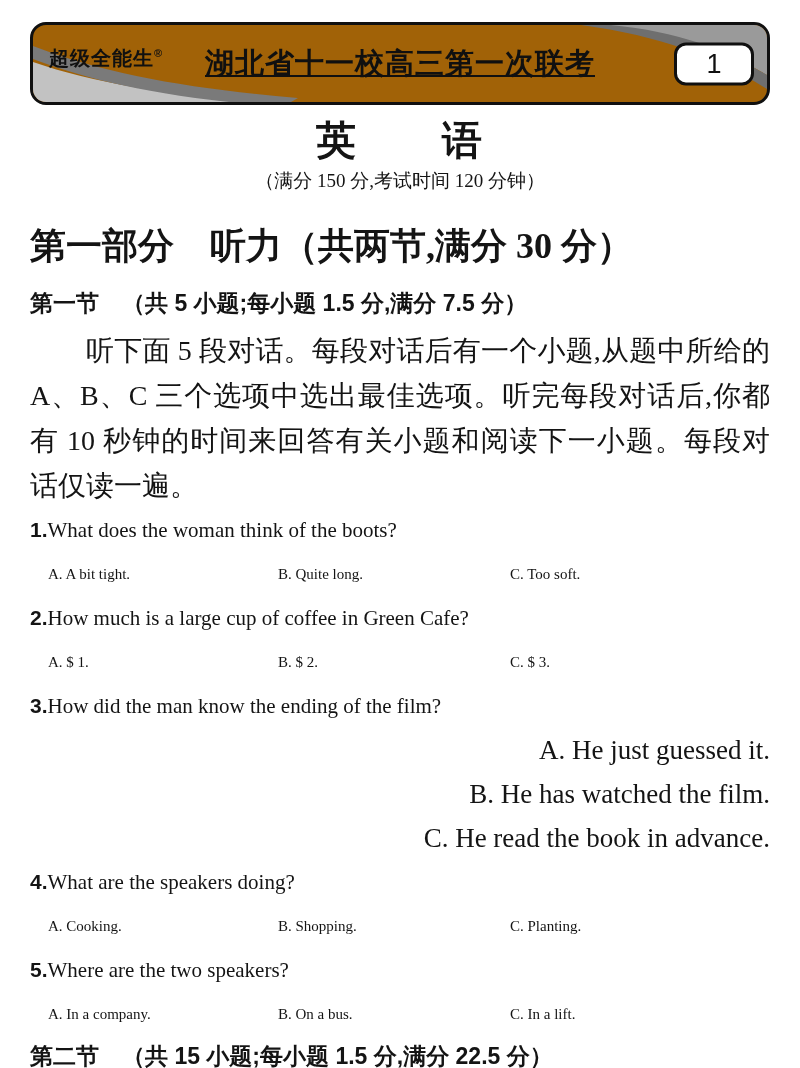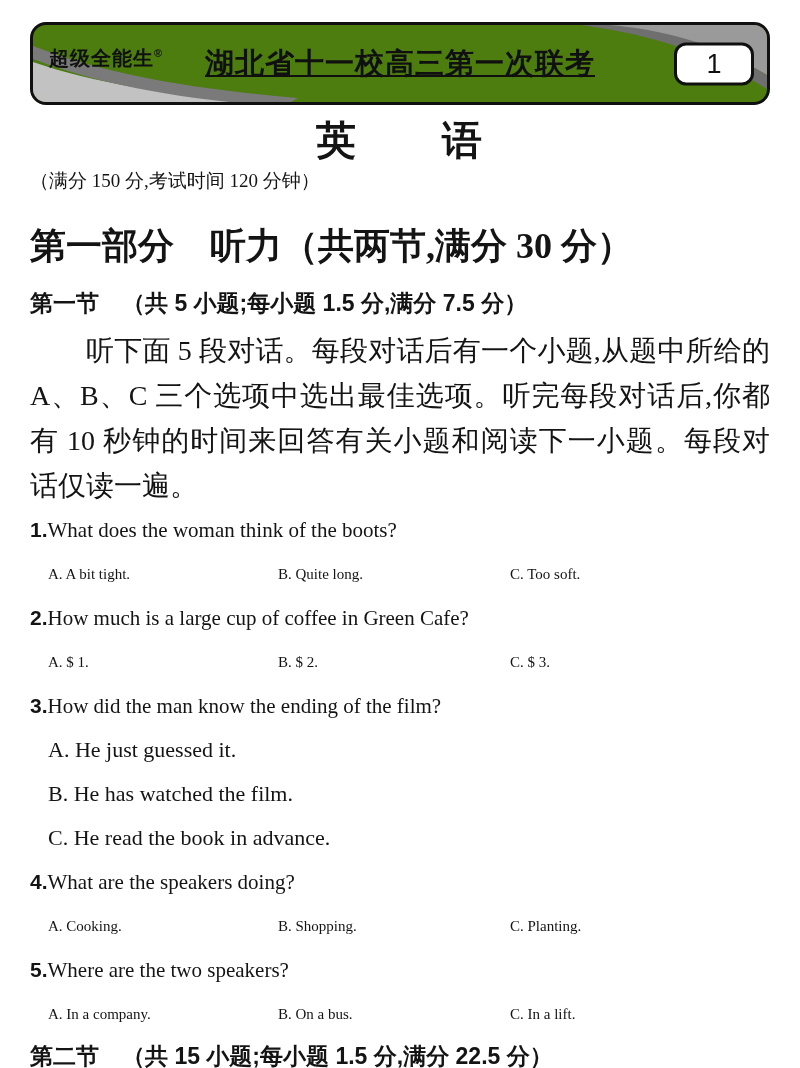--- a/index.html
+++ b/index.html
@@ -12,21 +12,21 @@
   }
   .page { position: relative; width: 800px; height: 1068px; background: #fff; }
 
   
   .header-box {
     position: relative;
     margin: 22px 30px 0 30px;
     height: 83px;
     border: 3px solid #101010;
     border-radius: 16px;
-    background: #4d7c0f;
+    background: #a16207;
     overflow: hidden;
   }
   .header-box svg { position: absolute; inset: 0; width: 100%; height: 100%; }
   .logo {
     position: absolute; left: 16px; top: 20px;
     font-family: "Liberation Sans", sans-serif;
     font-weight: bold; font-size: 20px; letter-spacing: 1px;
     color: #101010; z-index: 2;
   }
   .logo .reg { font-size: 11px; vertical-align: super; letter-spacing: 0; }
@@ -50,21 +50,21 @@
   
   .content { padding: 0 30px; }
 
   .subject-title {
     text-align: center;
     font-family: "Liberation Serif", serif;
     font-weight: bold; font-size: 40px; line-height: 46px;
     margin-top: 13px; letter-spacing: 2px;
   }
   .subject-subtitle {
-    text-align: left;
+    text-align: center;
     font-size: 19px; line-height: 26px; margin-top: 4px;
   }
 
   .part-heading {
     font-family: Liberation Serif, serif;
     font-weight: bold; font-size: 36px; line-height: 36px;
     margin-top: 34px;
   }
   .section-heading {
     font-family: "Liberation Sans", sans-serif;
@@ -82,21 +82,21 @@
   .q-num {
     font-family: "Liberation Sans", sans-serif;
     font-weight: bold; font-size: 21px;
   }
   .options-row {
     display: grid;
     grid-template-columns: 230px 232px 1fr;
     padding-left: 18px;
     font-size: 15px; line-height: 44px;
   }
-  .options-stack { font-size: 22px; }
+  .options-stack { font-size: 27px; text-align: right; }
   .options-stack .opt { display: block; padding-left: 18px; line-height: 44px; }
 
   .section2-heading { margin-top: 5px; }
 </style>
 </head>
 <body>
 
 <div class="page">
 
   <div class="header-box">

